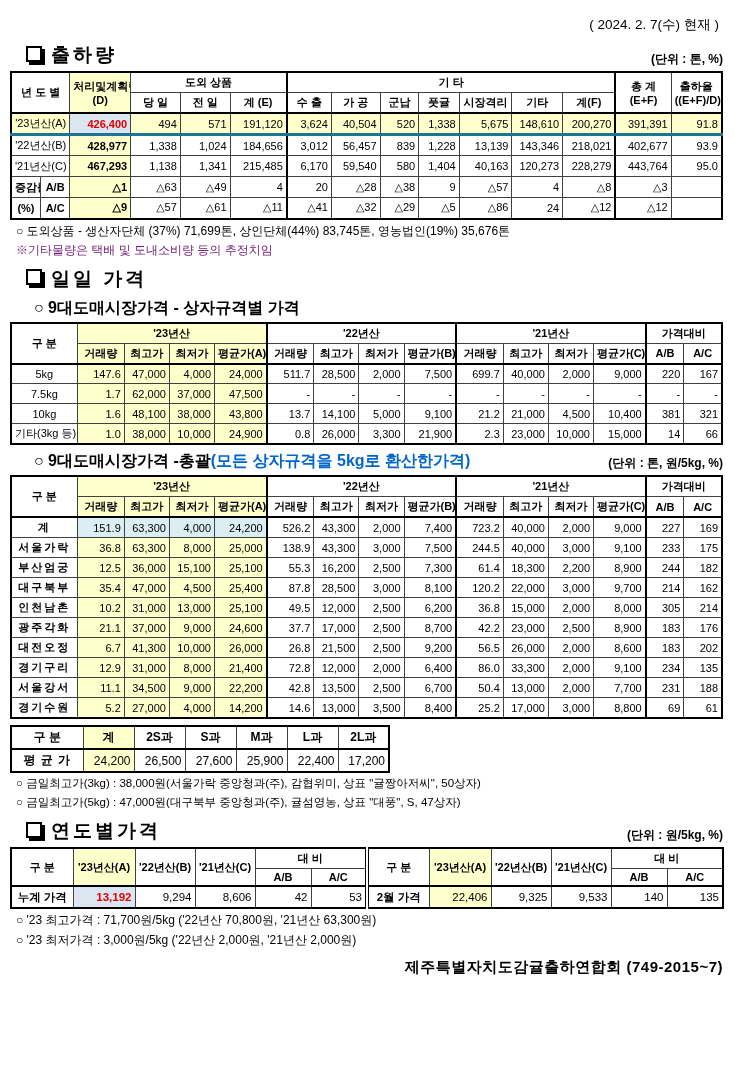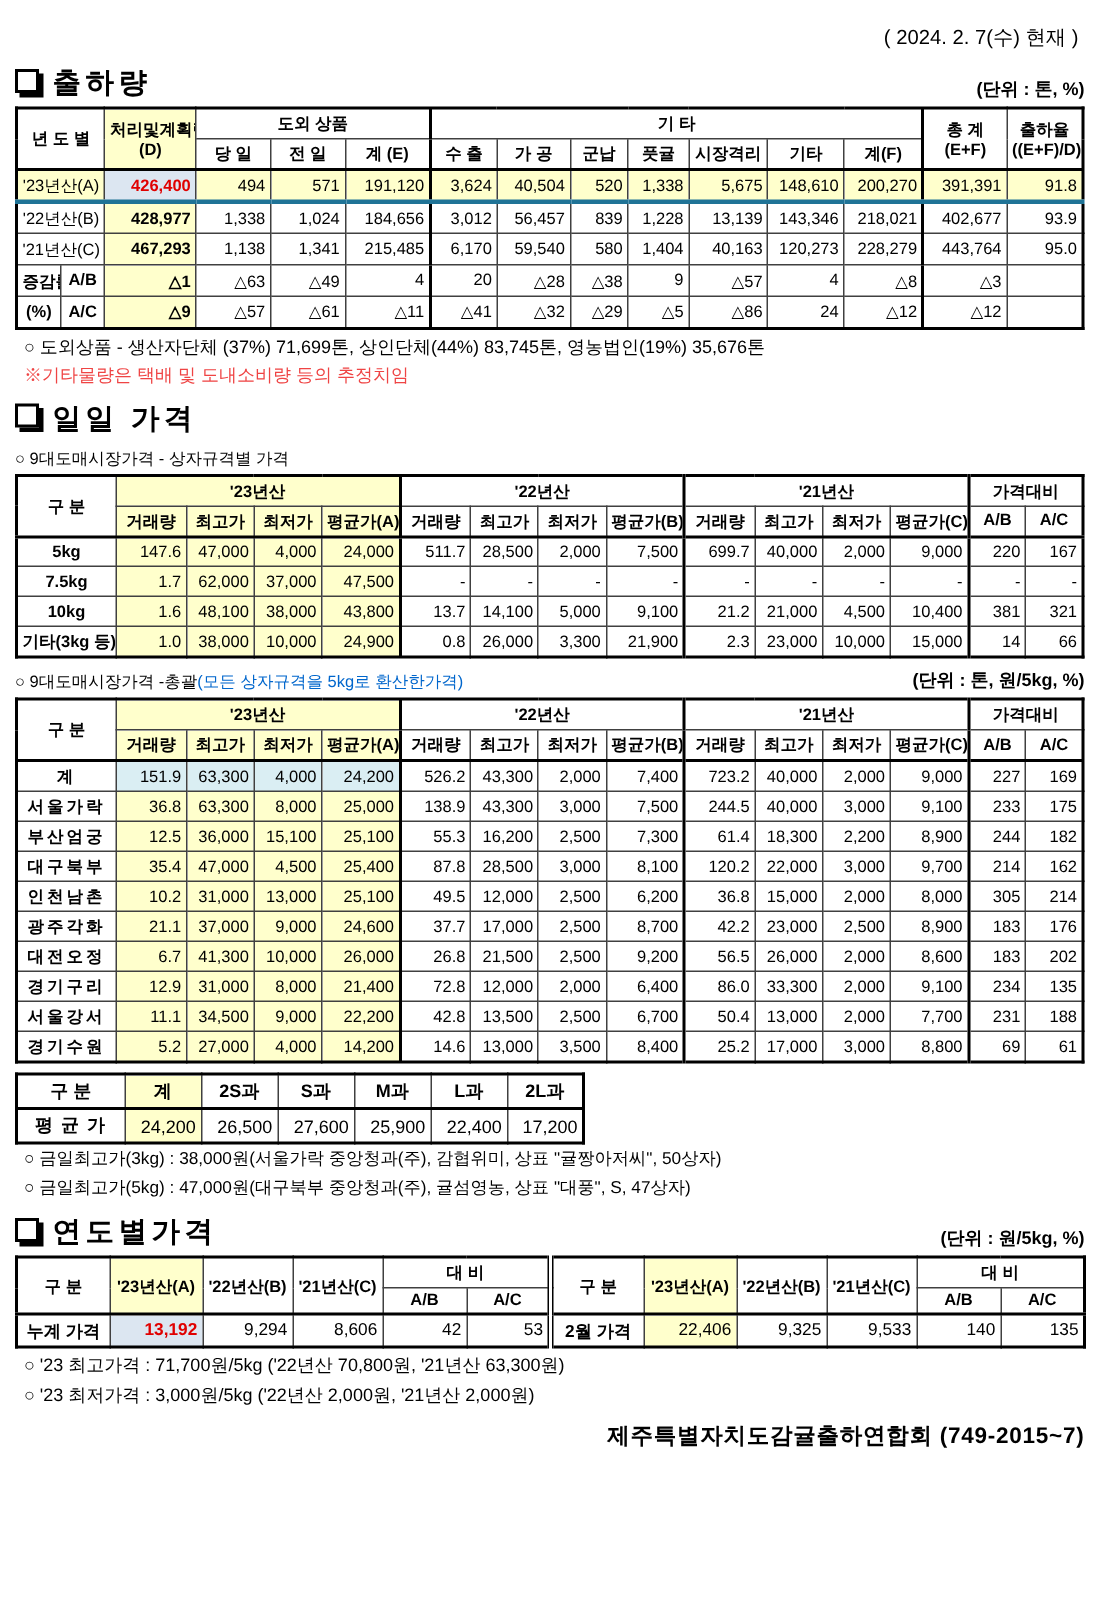--- a/index.html
+++ b/index.html
@@ -8,26 +8,26 @@
 
   
   .titlebar{text-align:center;margin-top:10px;line-height:1;}
   .t-year{font-size:27px;font-weight:bold;font-family:"Liberation Serif",serif;vertical-align:middle;}
   .t-prod{font-size:34px;font-weight:900;margin:0 16px;vertical-align:middle;letter-spacing:1px;}
   .t-suf{font-size:25px;font-weight:bold;font-family:"Liberation Serif",serif;vertical-align:middle;letter-spacing:2px;}
   .t-url{display:block;font-size:14px;font-family:"Liberation Serif",serif;margin-top:3px;transform:translateX(-52px);}
   .asof{text-align:right;font-size:13.5px;margin:4px 4px 2px 0;}
 
   
-  .sec{display:flex;justify-content:space-between;align-items:flex-end;margin:8px 0 3px 0;}
+  .sec{display:flex;justify-content:space-between;align-items:flex-end;margin:8px 0 3px 16px;}
   .sec-title{font-size:19px;font-weight:900;display:flex;align-items:center;gap:9px;letter-spacing:3px;}
   .sq{width:12px;height:12px;border:2.5px solid #000;background:#fff;box-shadow:3px 3px 0 #000;display:inline-block;margin-bottom:3px;}
   .unit{font-size:12px;font-weight:bold;white-space:nowrap;}
   .subline{display:flex;justify-content:space-between;align-items:flex-end;margin:6px 0 3px 0;}
-  .subtt{font-size:11px;font-weight:normal;}
+  .subtt{font-size:16px;font-weight:bold;margin-left:24px;}
   .subtt .blue{color:#0066CC;}
 
   
   table{width:100%;border-collapse:collapse;table-layout:fixed;border:2px solid #000;}
   th,td{border:1px solid #404040;font-size:11px;padding:2px 3px;overflow:hidden;white-space:nowrap;box-sizing:border-box;}
   th{font-weight:bold;text-align:center;background:#fff;}
   td{text-align:right;}
   thead{border-bottom:2px solid #000;}
   td.rowlabel,td.sublabel,td.sublabel2{text-align:center;}
   td.sublabel,td.sublabel2{font-weight:bold;}
@@ -46,40 +46,40 @@
   
   #t2 th,#t3 th{height:18px;}
   #t2 tbody td{height:20px;}
   #t3 tbody td{height:18px;}
   #t2 td.c0,#t2 td.c1,#t2 td.c2,#t2 td.c3,
   #t3 td.c0,#t3 td.c1,#t3 td.c2,#t3 td.c3{background:#FFFFCC;}
   #t3 tbody tr:first-child td.c0,#t3 tbody tr:first-child td.c1,
   #t3 tbody tr:first-child td.c2,#t3 tbody tr:first-child td.c3{background:#DAEEF3;}
   #t2 td.c4,#t2 td.c8,#t2 td.c12,#t3 td.c4,#t3 td.c8,#t3 td.c12{border-left:2px solid #000;}
   #t3 .rowlabel{letter-spacing:2px;font-weight:bold;}
-  #t2 .rowlabel{font-weight:bold;}
+  #t2 .rowlabel{font-weight:normal;}
 
   
   #t4{width:378px;}
   #t4 th{height:20px;font-size:12px;}
   #t4 tbody td{height:21px;font-size:12px;}
   #t4 td.c0{background:#FFFFCC;}
   #t4 .rowlabel{font-weight:bold;letter-spacing:1px;}
 
   
   #t5 th{height:17px;}
   #t5 tbody td{height:22px;font-size:11.5px;}
   #t5 .rowlabel{text-align:center;font-weight:bold;}
   #t5 .mid{border-left:4px double #000;}
   .cell-acc{background:#DCE6F1;color:#E00000;font-weight:bold;}
   .cell-yel{background:#FFFFCC;}
 
   
   .note{font-size:12px;margin:3px 0 0 6px;line-height:1.35;}
-  .note.red{color:#ef4444;}
+  .note.red{color:#701a75;}
   .note.small{font-size:11.5px;}
   .footer{text-align:right;font-weight:900;font-size:15px;margin-top:10px;letter-spacing:0.5px;}
   .mt6{margin-top:6px;}
 </style>
 </head>
 <body>
 
 <div class="page">
 
   <div class="asof">( 2024.  2. 7(수) 현재 )</div>

